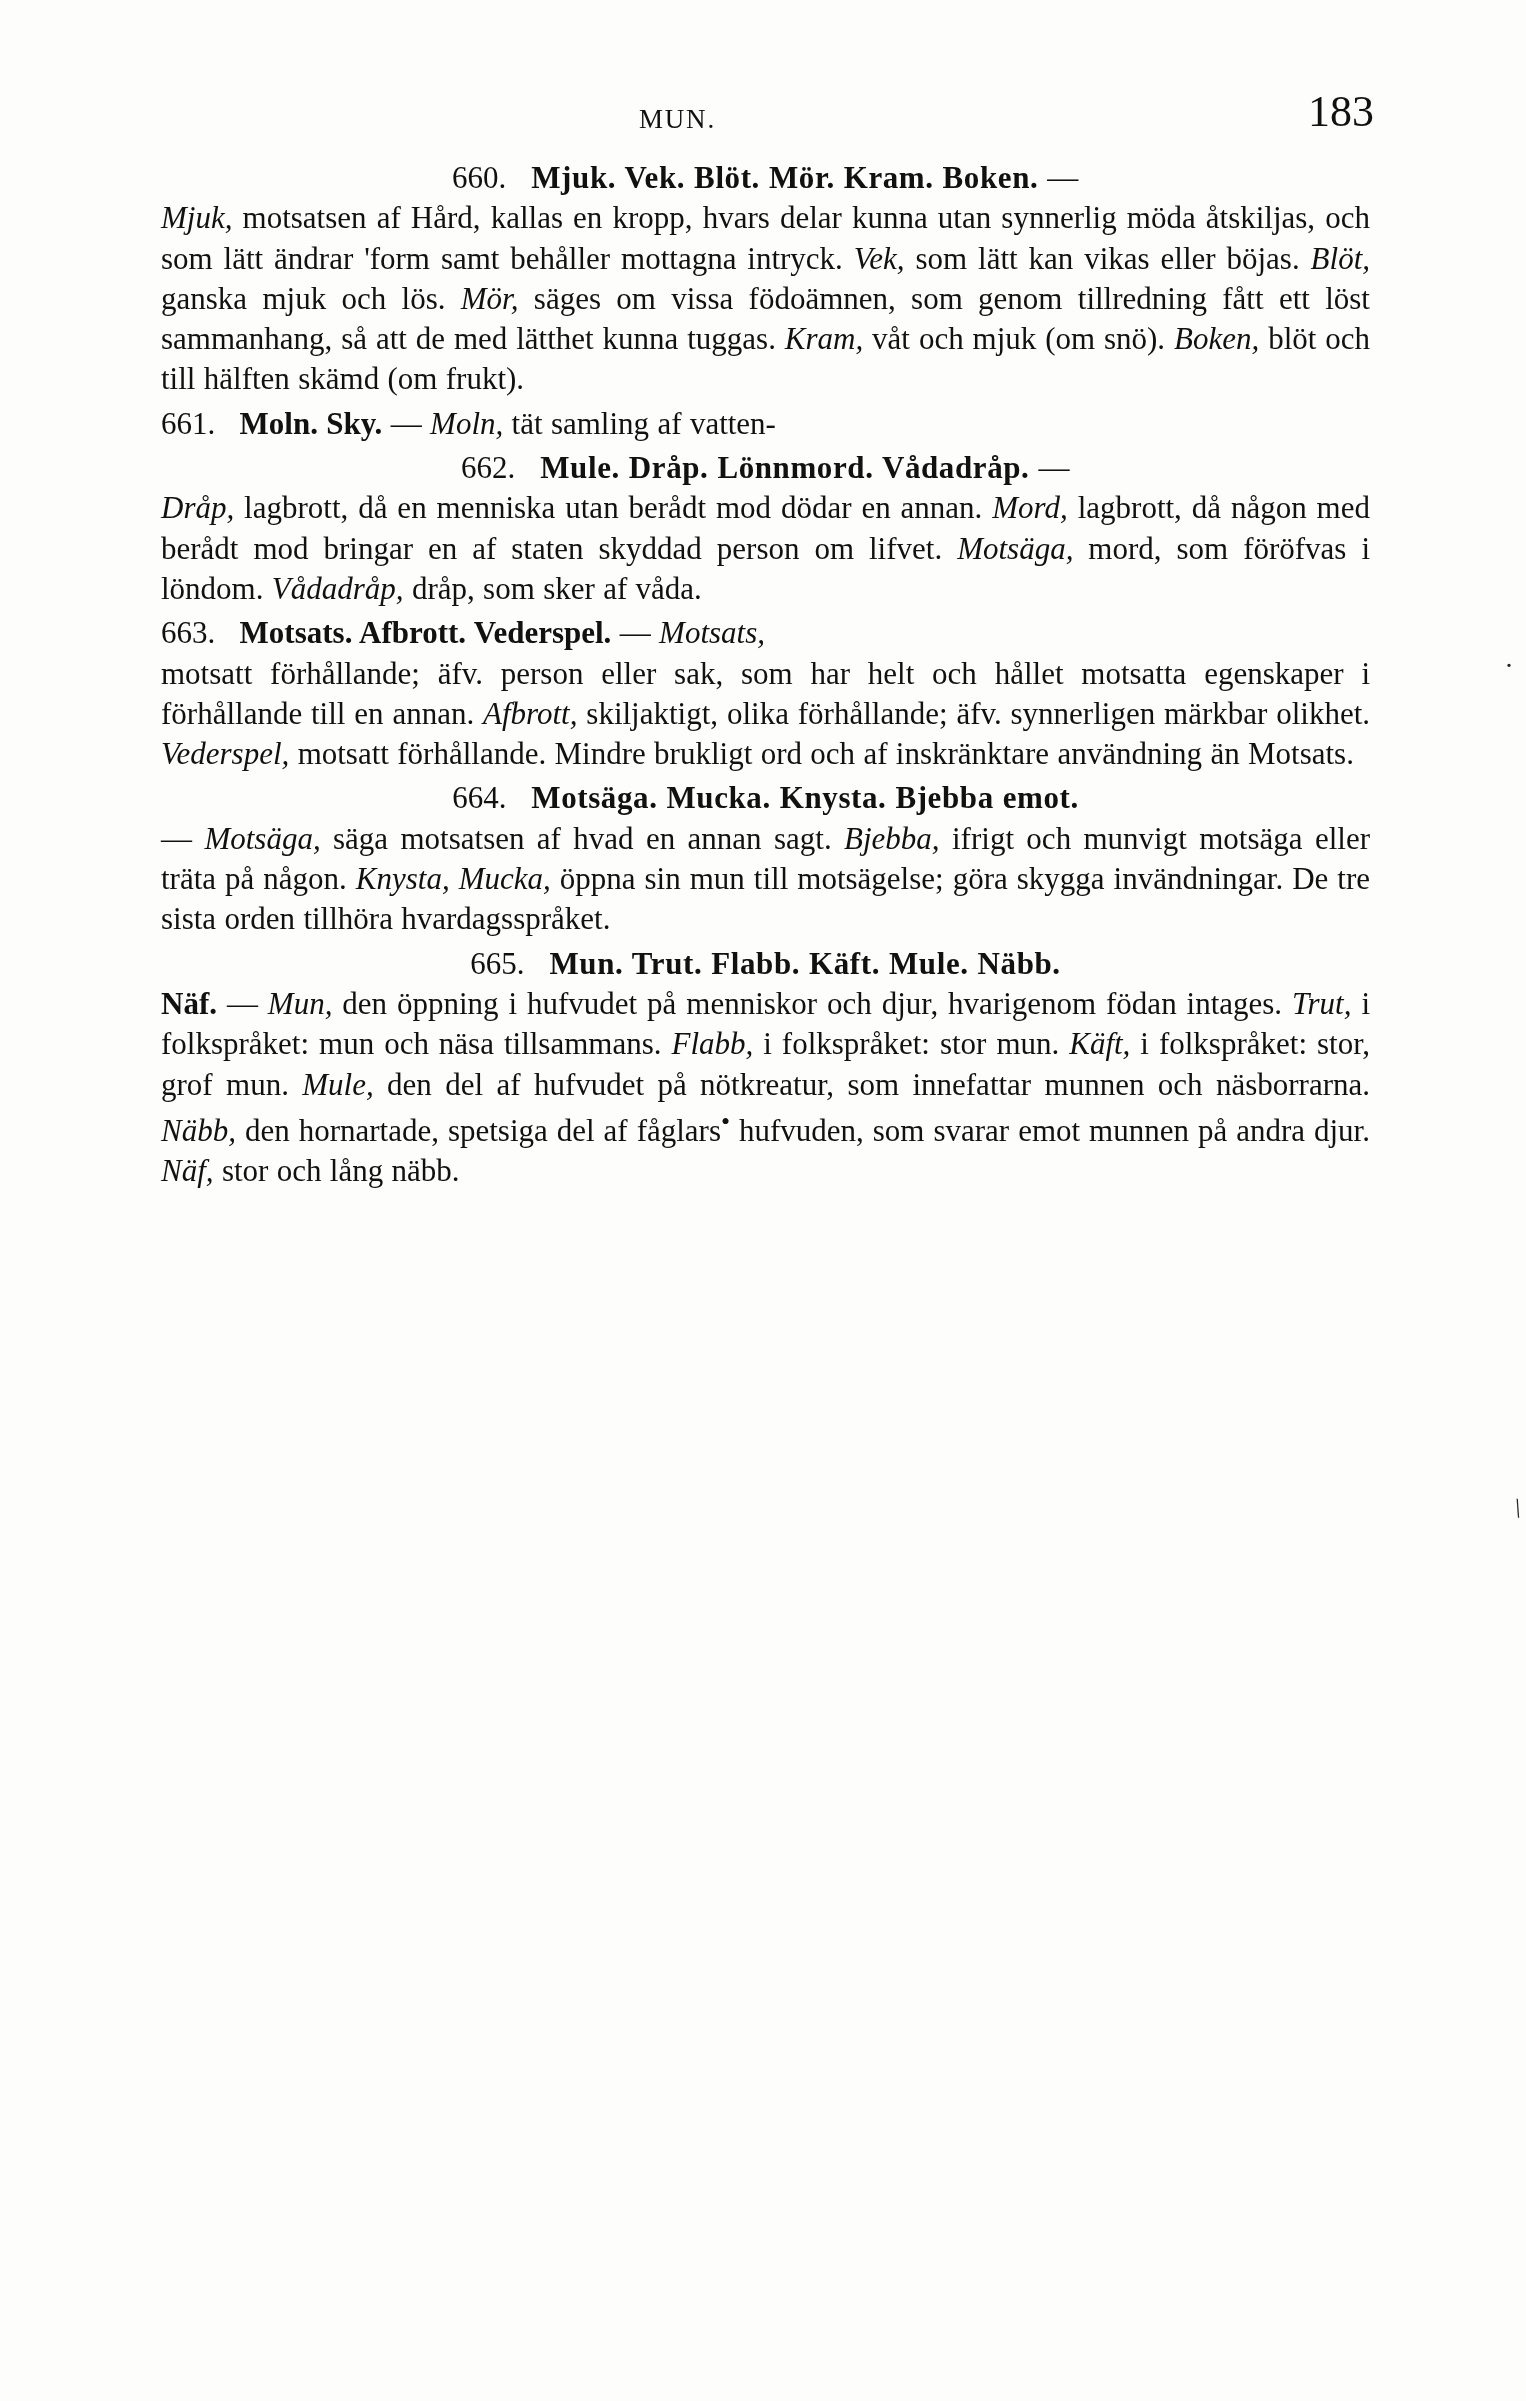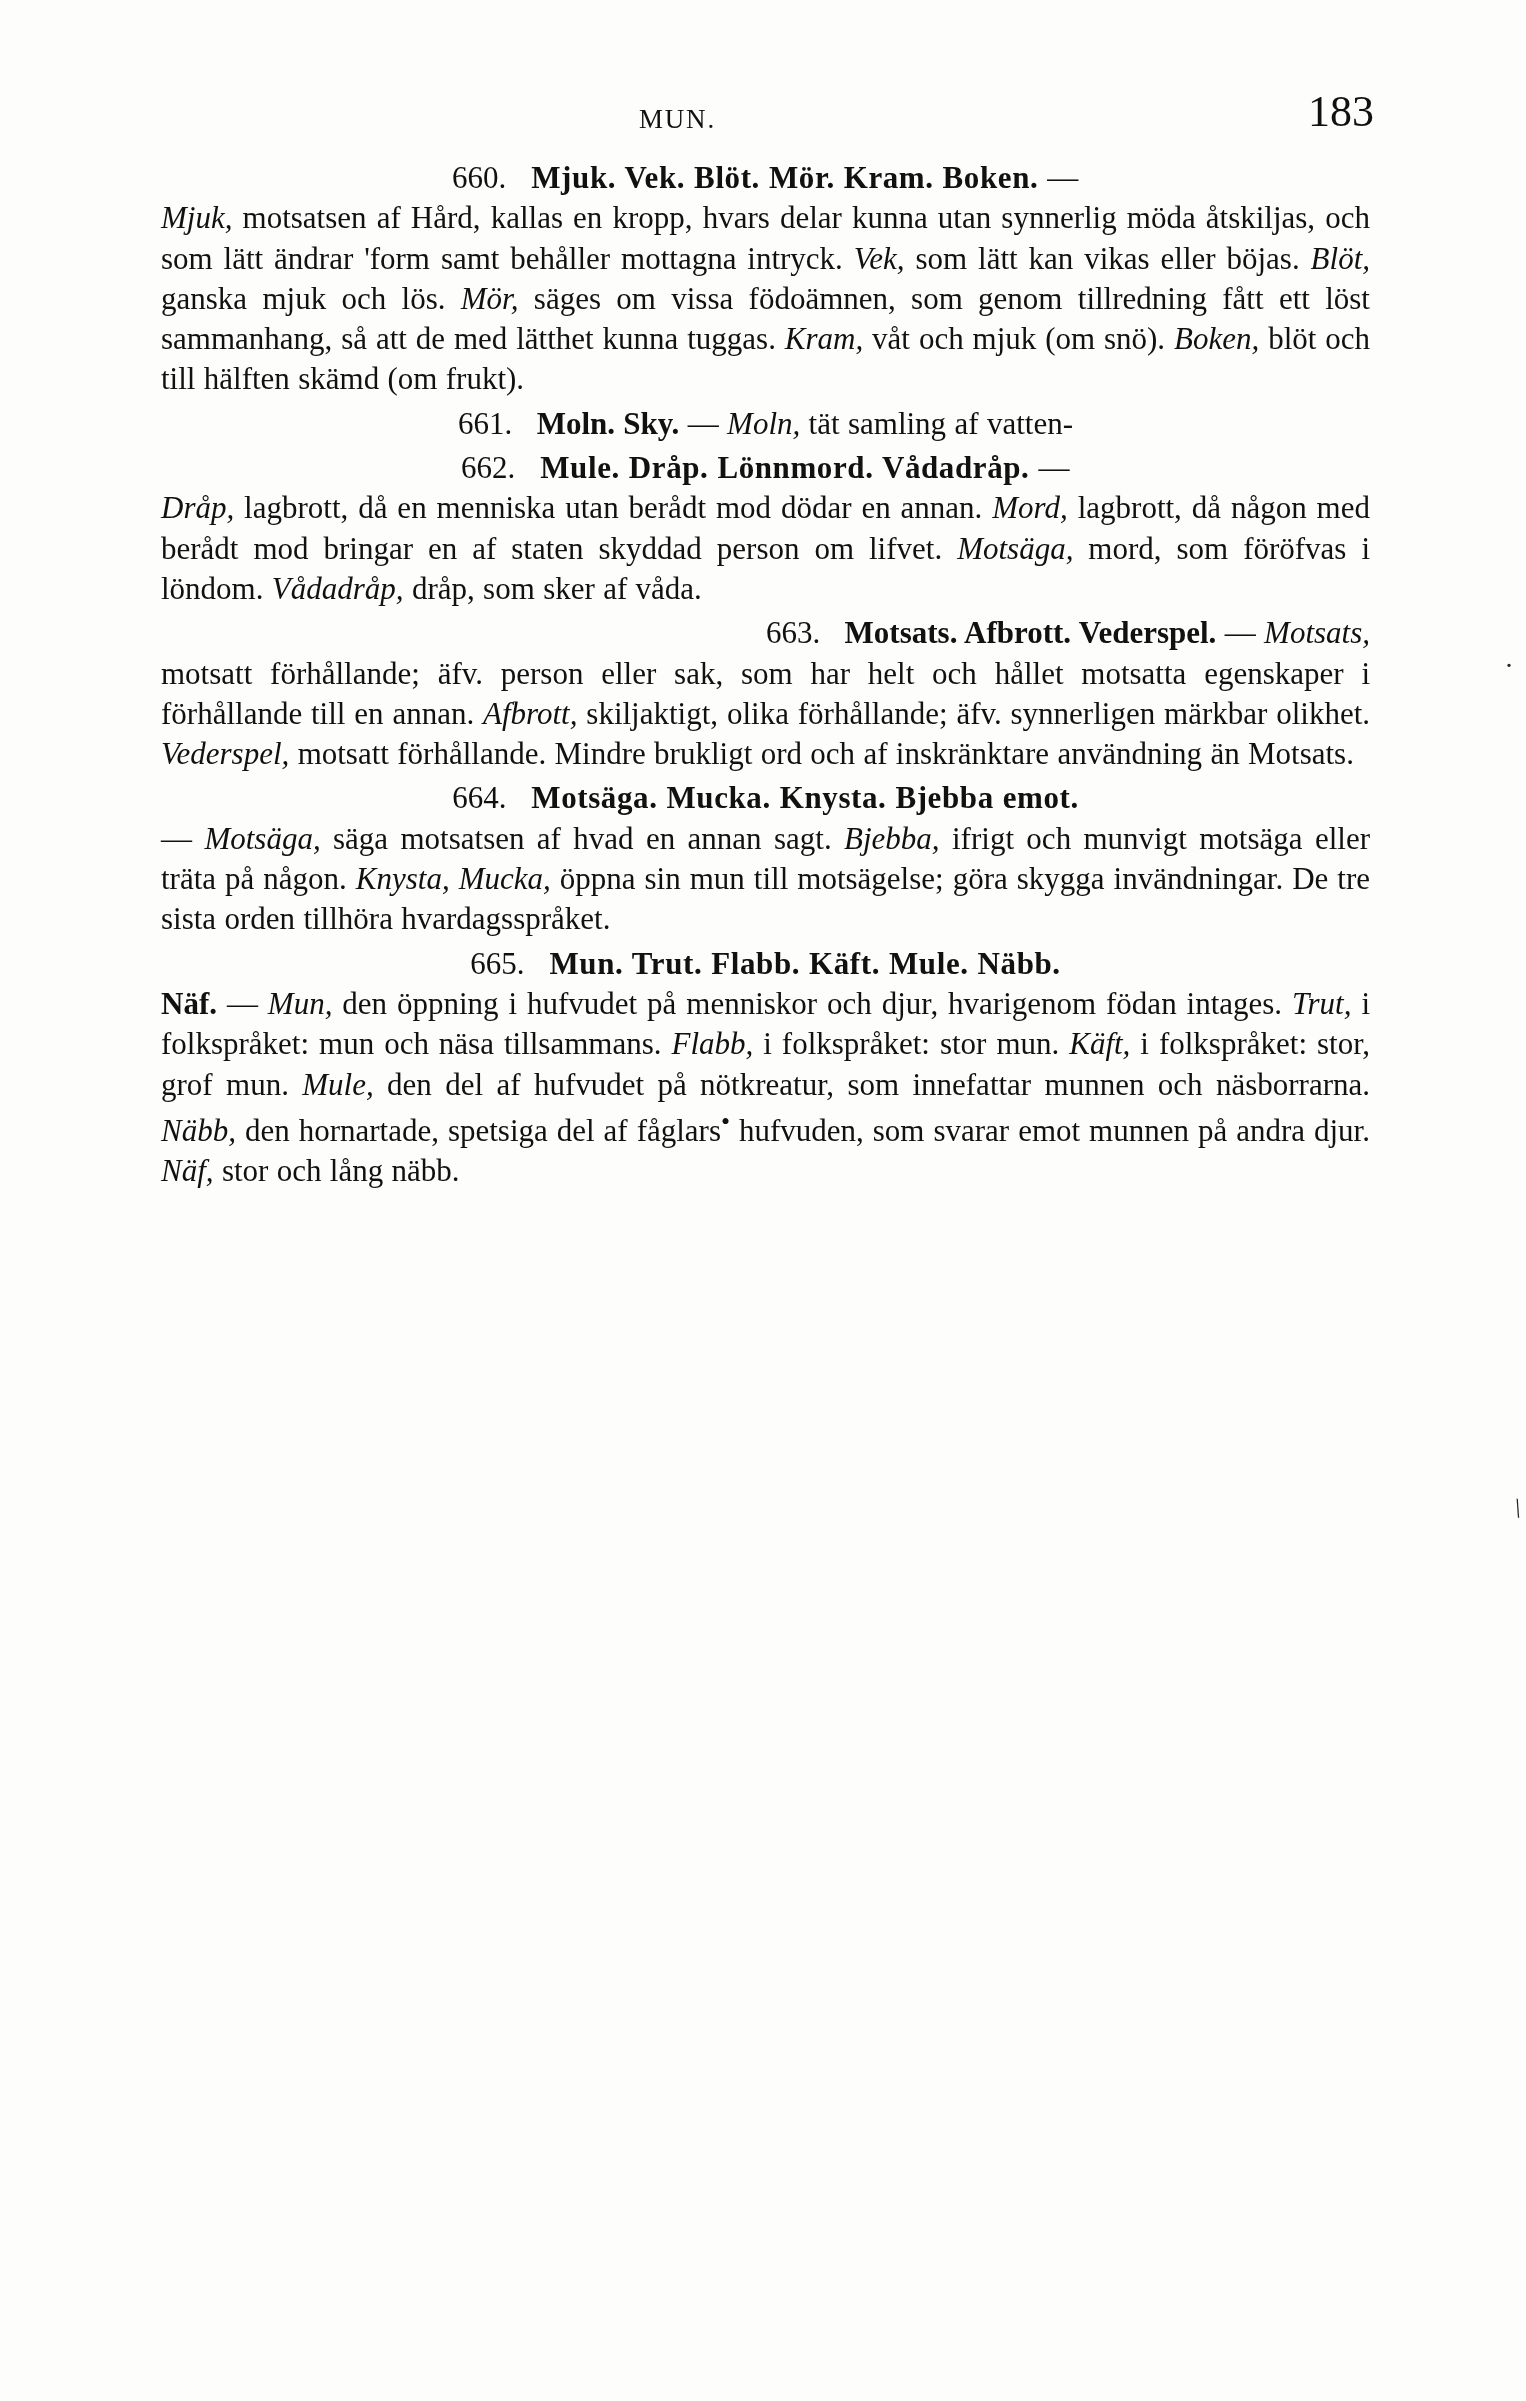--- a/index.html
+++ b/index.html
@@ -119,41 +119,41 @@
         <span class="entry-head">
           <span class="num">660.</span>
           <span class="hw">Mjuk.  Vek.  Blöt.  Mör.  Kram.  Boken.</span>
           <span class="dash">—</span>
         </span>
         <span class="para"><i>Mjuk,</i> motsatsen af Hård, kallas en kropp, hvars delar kunna utan synnerlig möda åtskiljas, och som lätt ändrar 'form samt behåller mottagna intryck. <i>Vek,</i> som lätt kan vikas eller böjas. <i>Blöt,</i> ganska mjuk och lös. <i>Mör,</i> säges om vissa födoämnen, som genom tillredning fått ett löst sammanhang, så att de med lätthet kunna tuggas. <i>Kram,</i> våt och mjuk (om snö). <i>Boken,</i> blöt och till hälften skämd (om frukt).</span>
       </div>
 
       <div class="entry">
         <span class="para">
-          <span style="display:block;text-align:center;font-weight:bold;">
+          <span style="display:block;text-align:left;font-weight:bold;">
             <span class="num">661.</span>
             <span class="hw">Moln.  Sky.</span>
             <span class="dash">—</span>
             <span style="font-weight:normal;font-style:italic;"> Moln,</span><span style="font-weight:normal;"> tät samling af vatten-</span>
           </span>
         </span>
       </div>
 
       <div class="entry">
         <span class="entry-head">
           <span class="num">662.</span>
           <span class="hw">Mule.  Dråp.  Lönnmord.  Vådadråp.</span>
           <span class="dash">—</span>
         </span>
         <span class="para"><i>Dråp,</i> lagbrott, då en menniska utan berådt mod dödar en annan. <i>Mord,</i> lagbrott, då någon med berådt mod bringar en af staten skyddad person om lifvet. <i>Motsäga,</i> mord, som föröfvas i löndom. <i>Vådadråp,</i> dråp, som sker af våda.</span>
       </div>
 
       <div class="entry">
         <span class="para">
-          <span style="display:block;text-align:right;font-weight:bold;">
+          <span style="display:block;text-align:left;font-weight:bold;">
             <span class="num">663.</span>
             <span class="hw">Motsats.  Afbrott.  Vederspel.</span>
             <span class="dash">—</span>
             <span style="font-weight:normal;font-style:italic;"> Motsats,</span>
           </span>
           <span class="blk">motsatt förhållande; äfv. person eller sak, som har helt och hållet motsatta egenskaper i förhållande till en annan. <i>Afbrott,</i> skiljaktigt, olika förhållande; äfv. synnerligen märkbar olikhet. <i>Vederspel,</i> motsatt förhållande. Mindre brukligt ord och af inskränktare användning än Motsats.</span>
         </span>
       </div>
 
       <div class="entry">

